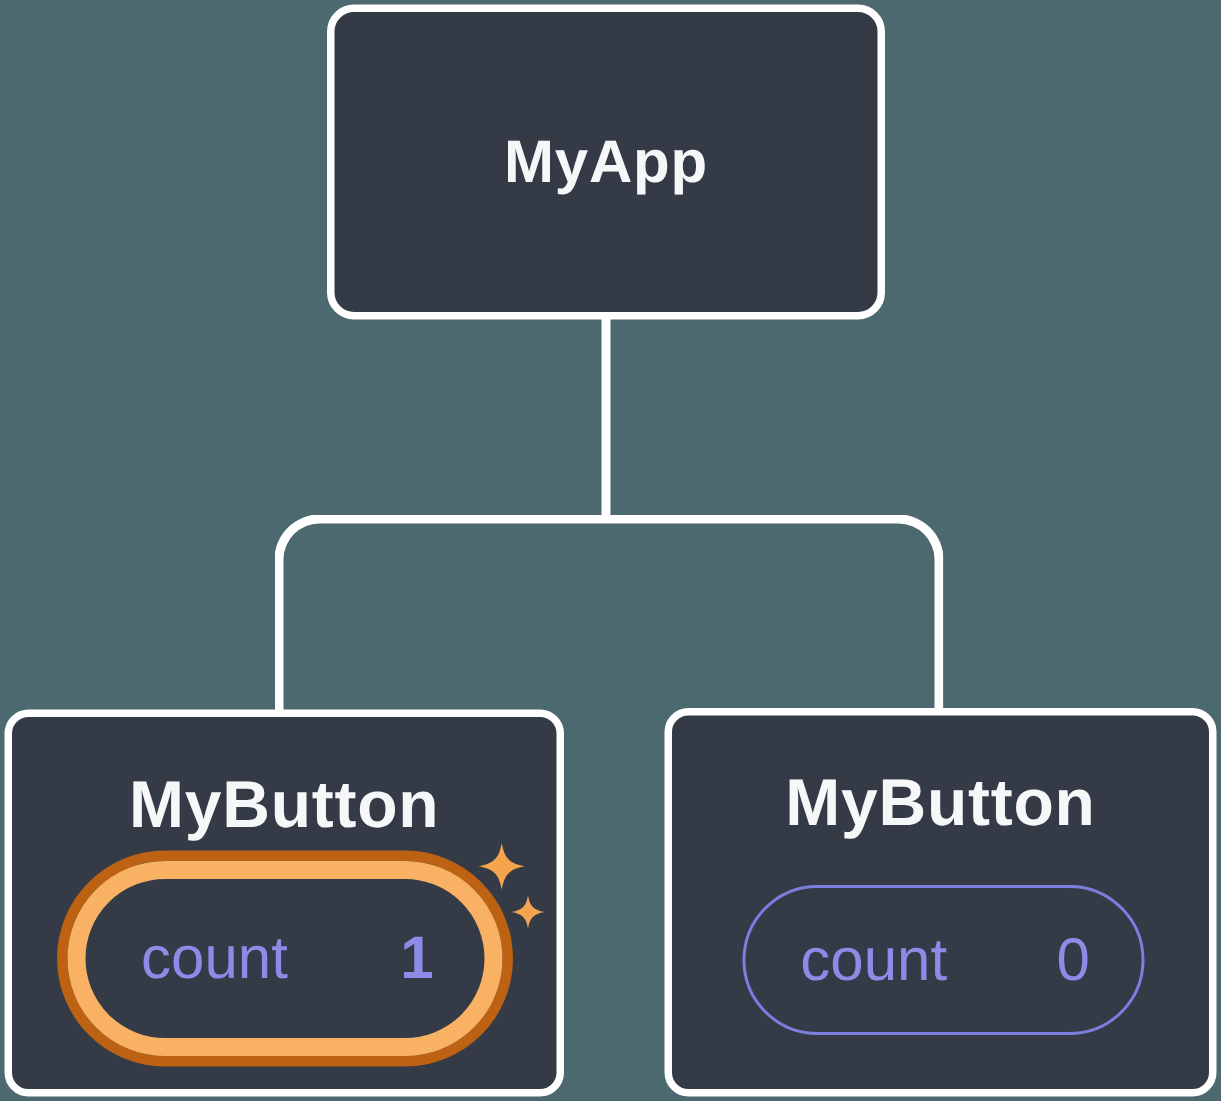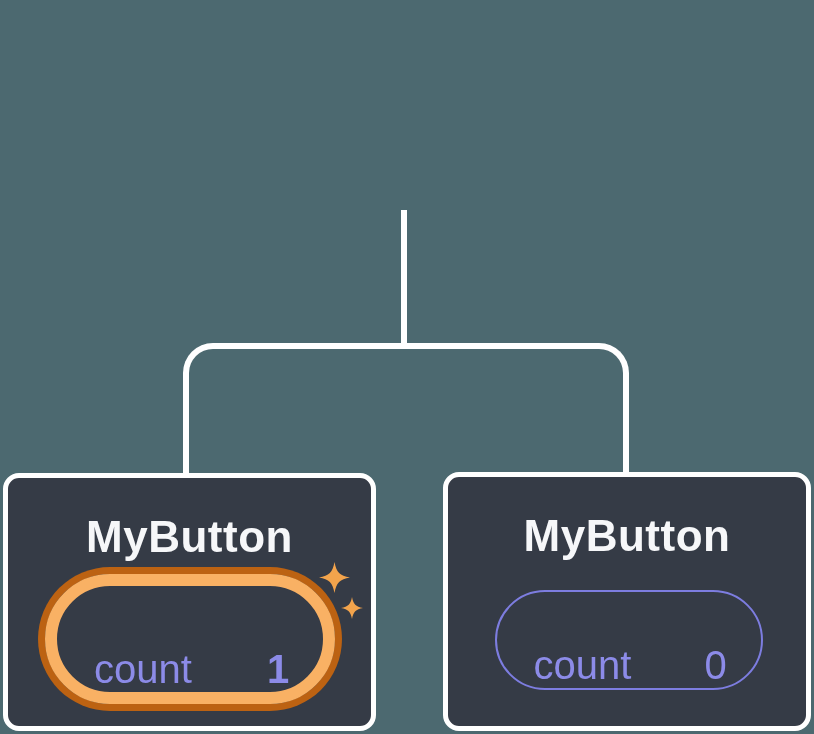--- a/index.html
+++ b/index.html
@@ -40,21 +40,21 @@
   .node-child.left{left:3px;top:473px;width:373px;height:258px;}
   .node-child.right{left:443px;top:472px;width:368px;height:259px;}
   .node-title{
     position:absolute;left:0;right:0;top:34px;
     text-align:center;
     color:var(--node-label,#F6F7F9);
     font-size:44px;font-weight:600;letter-spacing:0.5px;
   }
   .pill{
     position:absolute;
-    display:flex;align-items:flex-end;
+    display:flex;align-items:center;
     box-sizing:border-box;
   }
   .pill .seg{
     display:flex;align-items:center;justify-content:center;
     color:var(--state-text,#8C8BE8);
     font-size:40px;
   }
   .pill-highlight{
     left:37px;top:96px;width:290px;height:130px;
     border:12px solid var(--highlight-inner,#F9B164);
@@ -75,20 +75,23 @@
   .sparkle{position:absolute;}
   .sparkle-big{left:311px;top:84px;width:31px;height:31px;}
   .sparkle-small{left:333px;top:119px;width:22px;height:22px;}
   .sparkle path{fill:var(--sparkle,#F3A44C);}
 </style>
 </head>
 <body>
 
 <div class="canvas">
 
+  <div class="node node-root">
+    <span class="root-label">MyApp</span>
+  </div>
 
   <div class="stem"></div>
   <div class="branch"></div>
 
   <div class="node node-child left">
     <div class="node-title">MyButton</div>
     <div class="pill pill-highlight">
       <span class="seg seg-name">count</span>
       <span class="divider"></span>
       <span class="seg seg-value">1</span>

